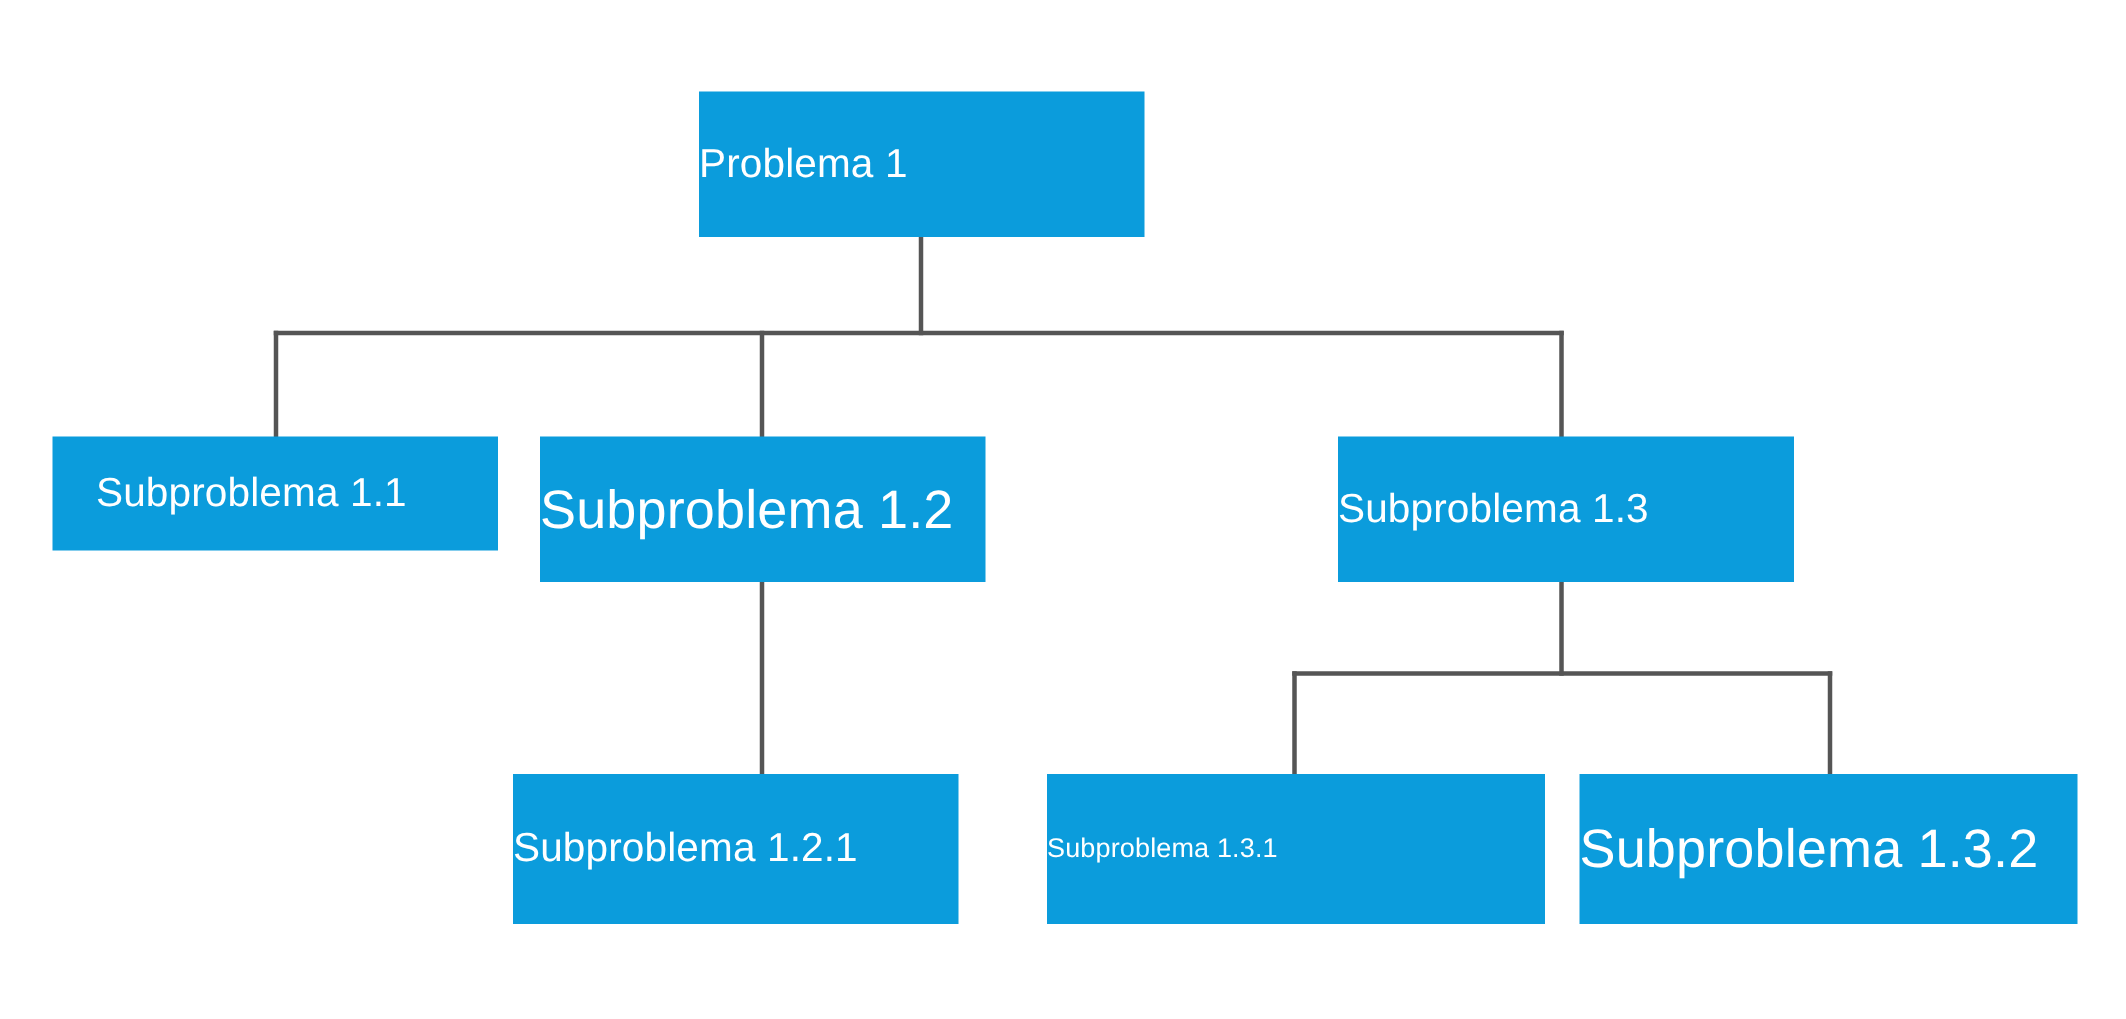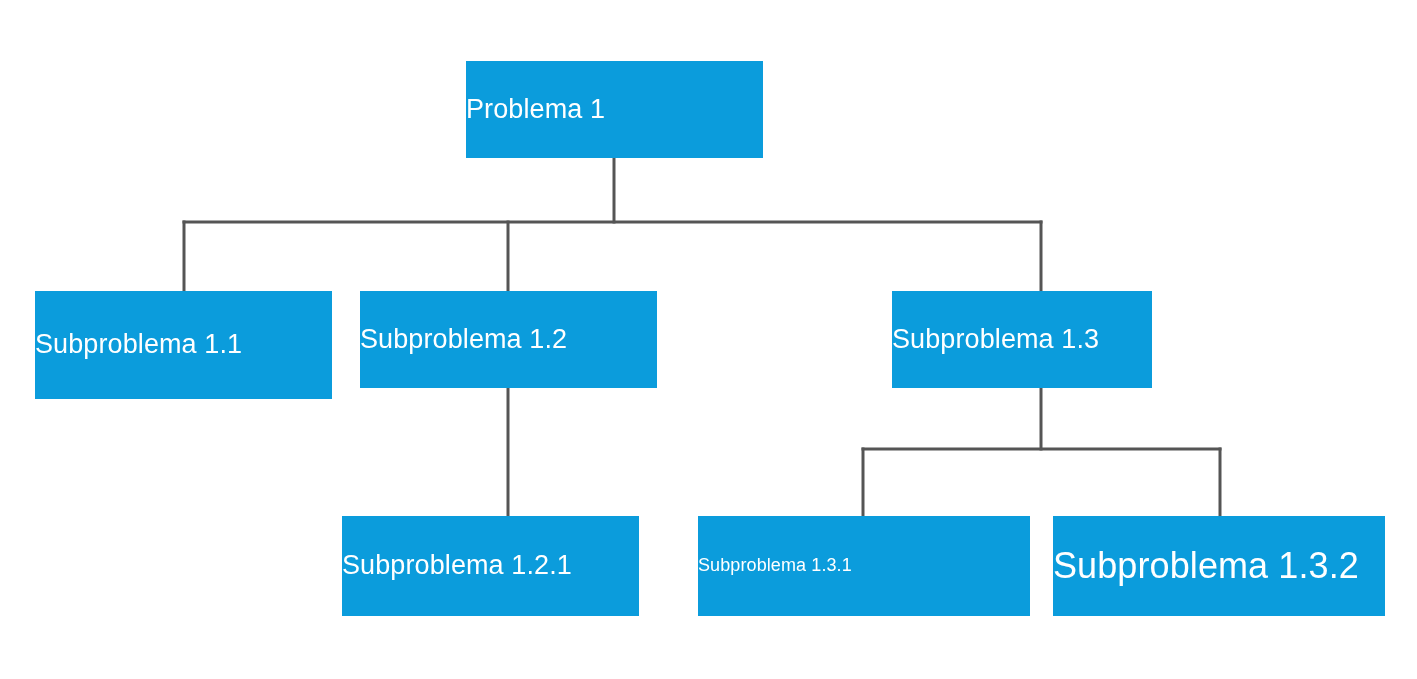--- a/index.html
+++ b/index.html
@@ -61,29 +61,29 @@
       <line x1="1041" y1="388" x2="1041" y2="449" stroke="#555555" stroke-width="3" stroke-linecap="square"></line>
       <line x1="863" y1="449" x2="1220" y2="449" stroke="#555555" stroke-width="3" stroke-linecap="square"></line>
       <line x1="863" y1="449" x2="863" y2="516" stroke="#555555" stroke-width="3" stroke-linecap="square"></line>
       <line x1="1220" y1="449" x2="1220" y2="516" stroke="#555555" stroke-width="3" stroke-linecap="square"></line>
     </svg>
 
   <div class="node" style="left: 466px; top: 61px; width: 297px; height: 97px; background: rgb(11, 156, 220); color: rgb(255, 255, 255); font-size: 27px;">
     <span class="node-label">Problema 1</span>
   </div>
 
-  <div class="node" style="left: 35px; top: 291px; width: 297px; height: 108px; background: rgb(11, 156, 220); color: rgb(255, 255, 255); font-size: 27px;">
+  <div class="node" style="left: 35px; top: 291px; width: 297px; height: 76px; background: rgb(11, 156, 220); color: rgb(255, 255, 255); font-size: 27px; padding-left: 29px;">
     <span class="node-label">Subproblema 1.1</span>
   </div>
 
-  <div class="node" style="left: 360px; top: 291px; width: 297px; height: 97px; background: rgb(11, 156, 220); color: rgb(255, 255, 255); font-size: 27px;">
+  <div class="node" style="left: 360px; top: 291px; width: 297px; height: 97px; background: rgb(11, 156, 220); color: rgb(255, 255, 255); font-size: 36px;">
     <span class="node-label">Subproblema 1.2</span>
   </div>
 
-  <div class="node" style="left: 892px; top: 291px; width: 260px; height: 97px; background: rgb(11, 156, 220); color: rgb(255, 255, 255); font-size: 27px;">
+  <div class="node" style="left: 892px; top: 291px; width: 304px; height: 97px; background: rgb(11, 156, 220); color: rgb(255, 255, 255); font-size: 27px;">
     <span class="node-label">Subproblema 1.3</span>
   </div>
 
   <div class="node" style="left: 342px; top: 516px; width: 297px; height: 100px; background: rgb(11, 156, 220); color: rgb(255, 255, 255); font-size: 27px;">
     <span class="node-label">Subproblema 1.2.1</span>
   </div>
 
   <div class="node" style="left: 698px; top: 516px; width: 332px; height: 100px; background: rgb(11, 156, 220); color: rgb(255, 255, 255); font-size: 18px;">
     <span class="node-label">Subproblema 1.3.1</span>
   </div>

